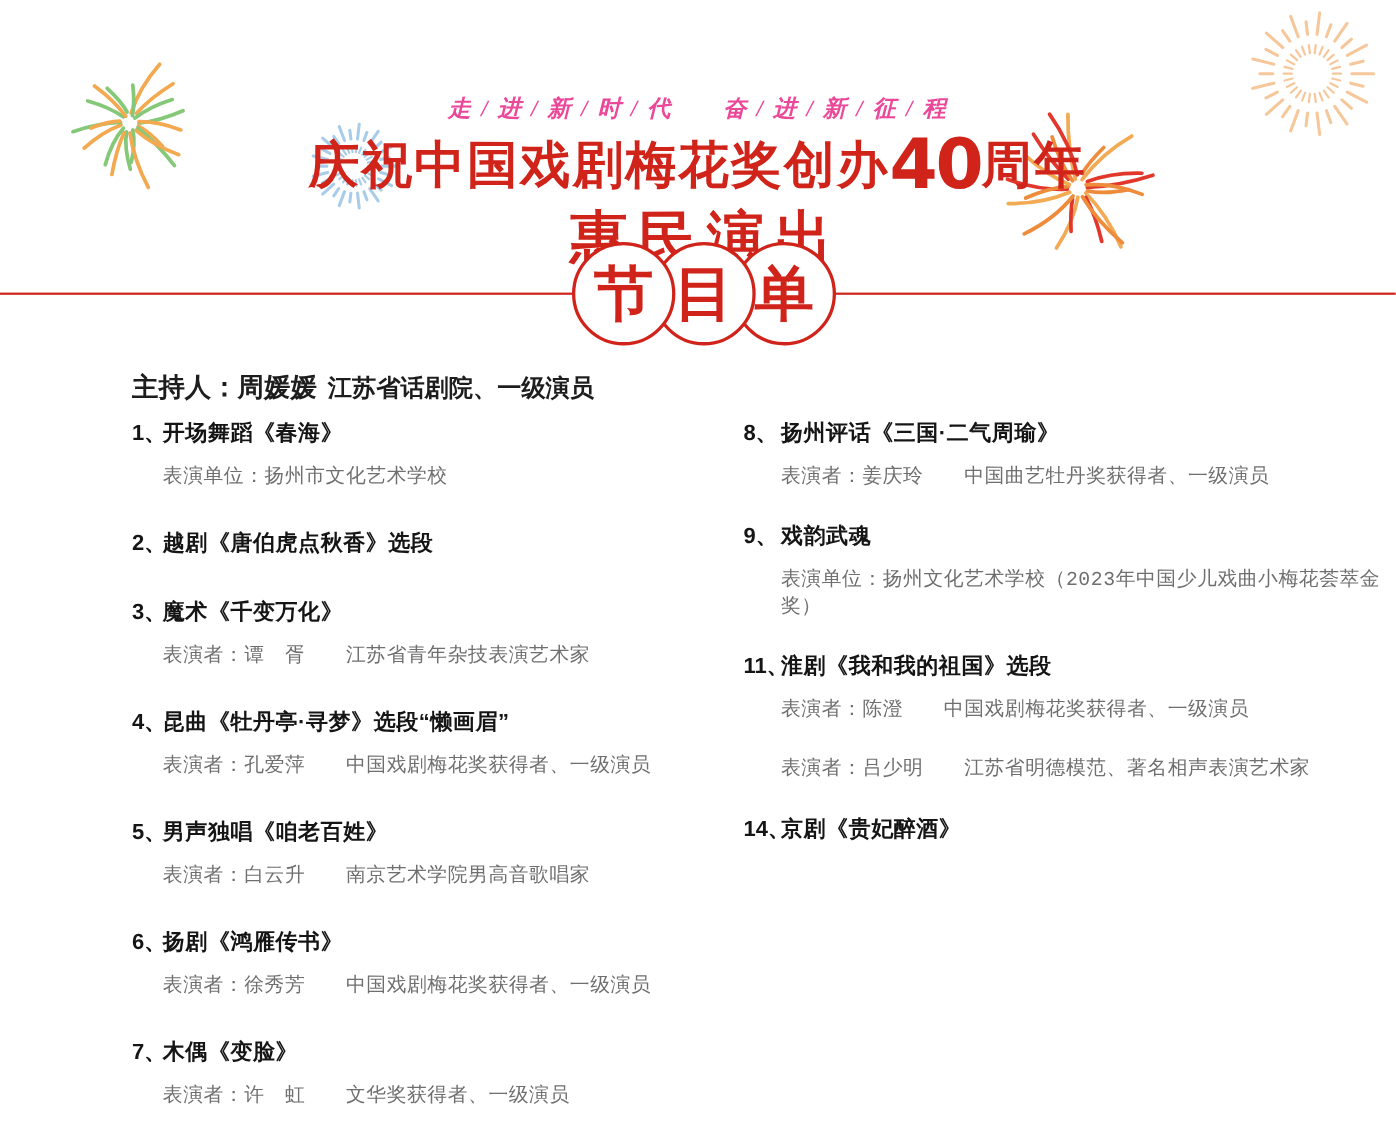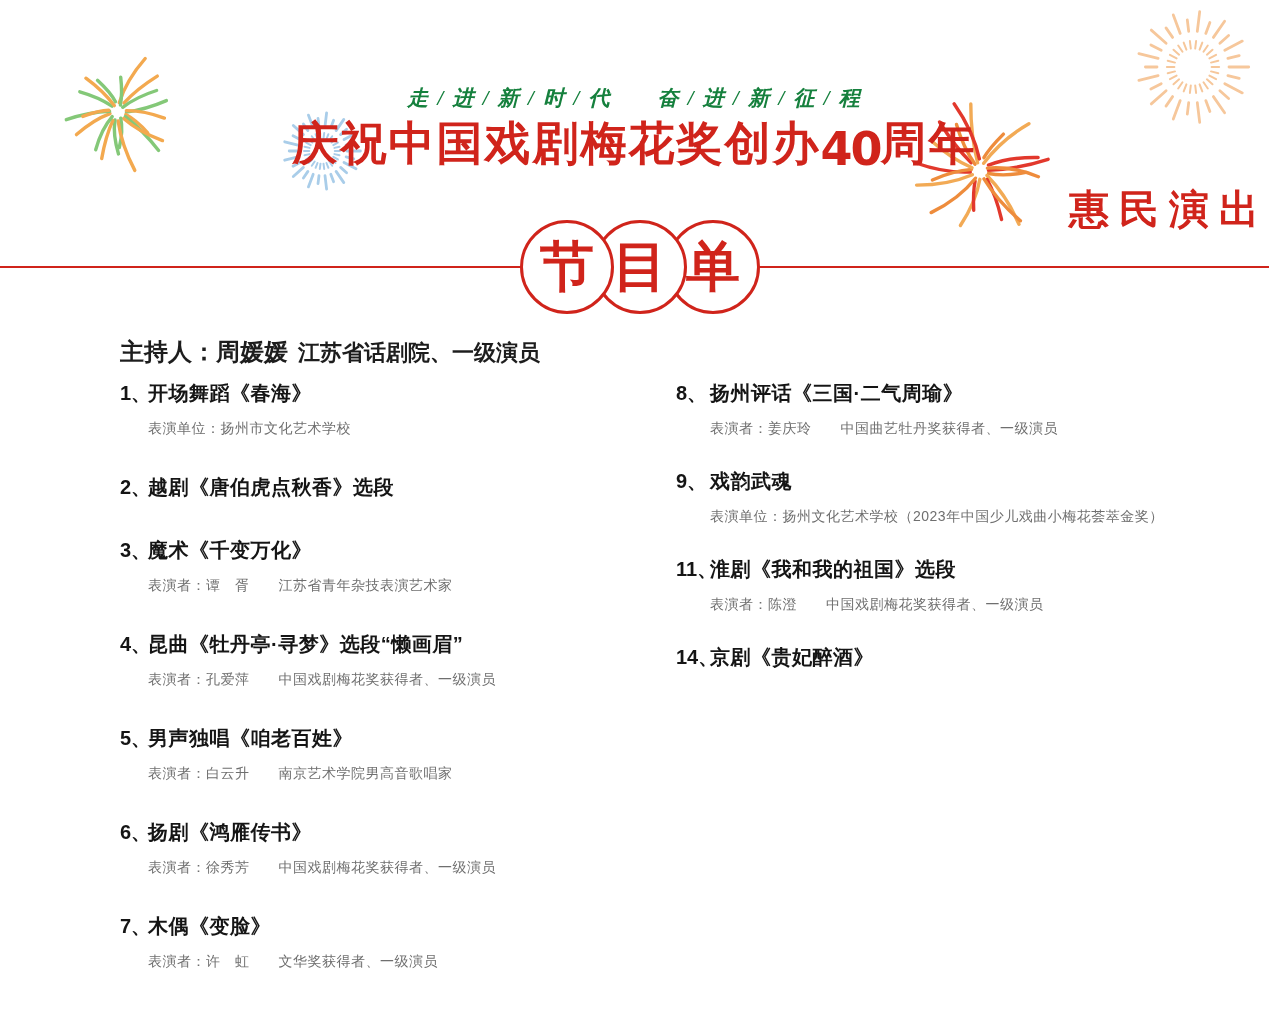--- a/index.html
+++ b/index.html
@@ -7,42 +7,42 @@
   body { font-family:"Liberation Sans", sans-serif; }
   .page {
     position:relative; width:1269px; height:1035px;
     background:#ffffff; overflow:hidden;
   }
   svg.fw { position:absolute; pointer-events:none; }
 
   
   .slogan {
     position:absolute; top:84px; left:0; width:100%;
-    text-align:center; color:#15803d;
+    text-align:center; color:#ec4899;
     font-family:"Liberation Serif", serif;
     font-size:21px; font-weight:bold; font-style:italic;
     letter-spacing:2px;
   }
   .main-title {
     position:absolute; top:118px; left:0; width:100%;
     text-align:center; color:#d0241b;
     font-family:"Liberation Serif", serif;
     font-size:46px; font-weight:bold; line-height:1.15;
     letter-spacing:2px;
   }
   .num40 {
     font-family:"DejaVu Sans", sans-serif;
-    font-size:46px; font-weight:bold; letter-spacing:-2px;
+    font-size:63px; font-weight:bold; letter-spacing:-2px;
     vertical-align:-6px; line-height:1;
   }
   .subtitle {
     position:absolute; top:182px; left:0; width:100%;
-    text-align:right; color:#d0241b;
+    text-align:center; color:#d0241b;
     font-family:"Liberation Serif", serif;
-    font-size:40px; font-weight:bold; letter-spacing:10px;padding-left:16px;
+    font-size:52px; font-weight:bold; letter-spacing:10px;padding-left:16px;
   }
 
   
   .divider {
     position:absolute; top:266px; left:0; width:100%; height:2px;
     background:#d0241b;
   }
   .badge-circle {
     position:absolute; top:220px; width:94px; height:94px;
     border:3px solid #d0241b; border-radius:50%;
@@ -70,21 +70,21 @@
   .item { margin-bottom:36px; }
   .col-right .item { margin-bottom:30px; }
   .t-line { display:flex; align-items:baseline; }
   .no {
     flex:0 0 auto; color:#151515; font-weight:bold; font-size:20px;
   }
   .col-left  .no { width:28px; }
   .col-right .no { width:34px; }
   .title { color:#151515; font-weight:bold; font-size:20px; letter-spacing:0.5px; }
   .detail {
-    color:#6f6f6f; font-size:14px; margin-top:13px; letter-spacing:0.5px;
+    color:#6f6f6f; font-size:18px; margin-top:13px; letter-spacing:0.5px;font-family:Liberation Mono, monospace;
   }
   .col-left  .detail { padding-left:28px; }
   .col-right .detail { padding-left:34px; }
   .detail + .detail { margin-top:11px; }
 </style>
 </head>
 <body>
 
 <div class="page">
 
@@ -325,20 +325,21 @@
       <div class="detail">表演单位：扬州文化艺术学校（2023年中国少儿戏曲小梅花荟萃金奖）</div>
     </div>
     <div class="item">
       <div class="t-line">
           <span class="no">11、</span>
           <span class="title">淮剧《我和我的祖国》选段</span>
         </div>
       <div class="detail">表演者：陈澄　　中国戏剧梅花奖获得者、一级演员</div>
     </div>
     <div class="item">
+      <div class="detail">表演者：吕少明　　江苏省明德模范、著名相声表演艺术家</div>
     </div>
     <div class="item">
       <div class="t-line">
           <span class="no">14、</span>
           <span class="title">京剧《贵妃醉酒》</span>
         </div>
 
     </div>
   </div>
 

